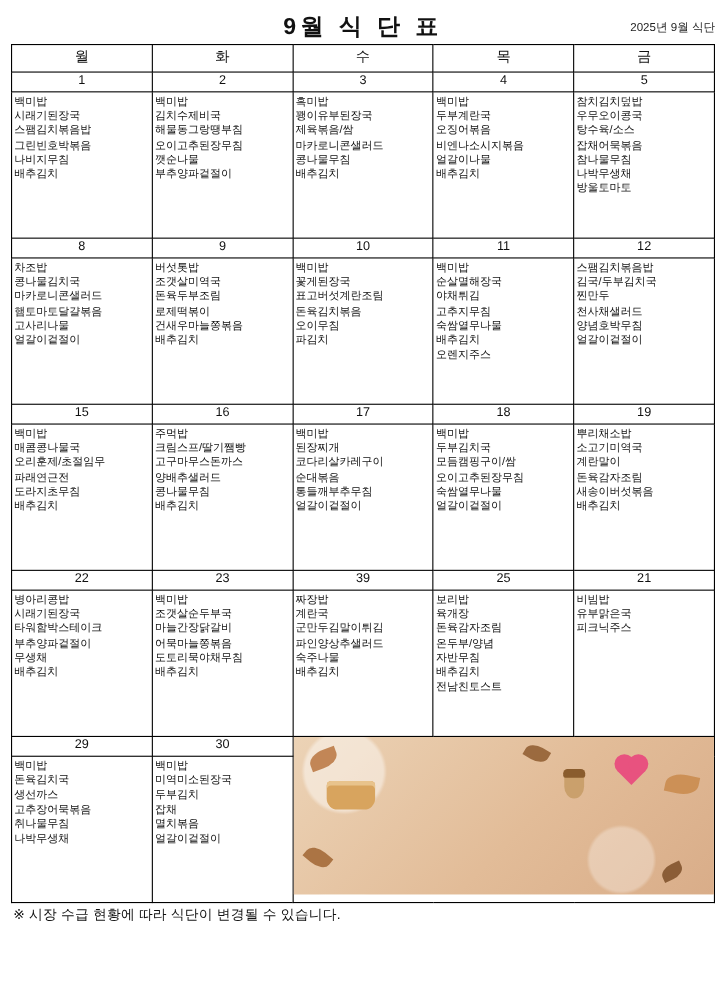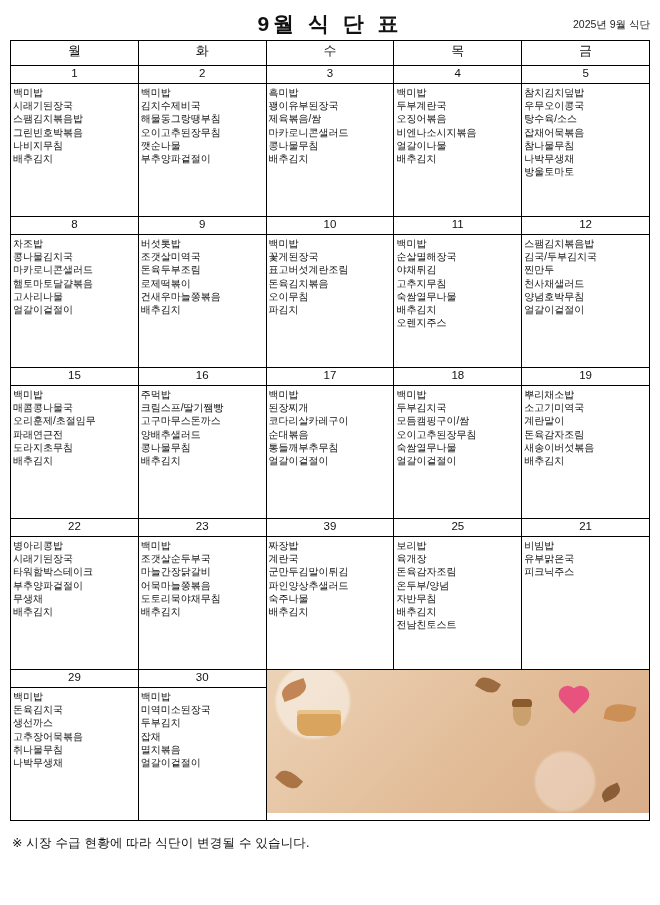--- a/index.html
+++ b/index.html
@@ -131,21 +131,21 @@
   .heart:after{ top:0;left:9px;}
   .poster-sub1,.poster-sub2{
     position:absolute;left:0;right:0;text-align:center;
     color:#fbf3ea;font-size:12.5px;letter-spacing:2px;
     text-shadow:0 1px 2px rgba(120,70,30,.65);
   }
   .poster-sub1{ top:80px; }
   .poster-sub2{ top:102px; }
   
   .footer{
-    margin-top:14px;
+    margin-top:2px;
     font-size:12.5px;
     letter-spacing:0.2px;
     padding-left:2px;
   }
 </style>
 </head>
 <body>
 
 <div class="page">
 

